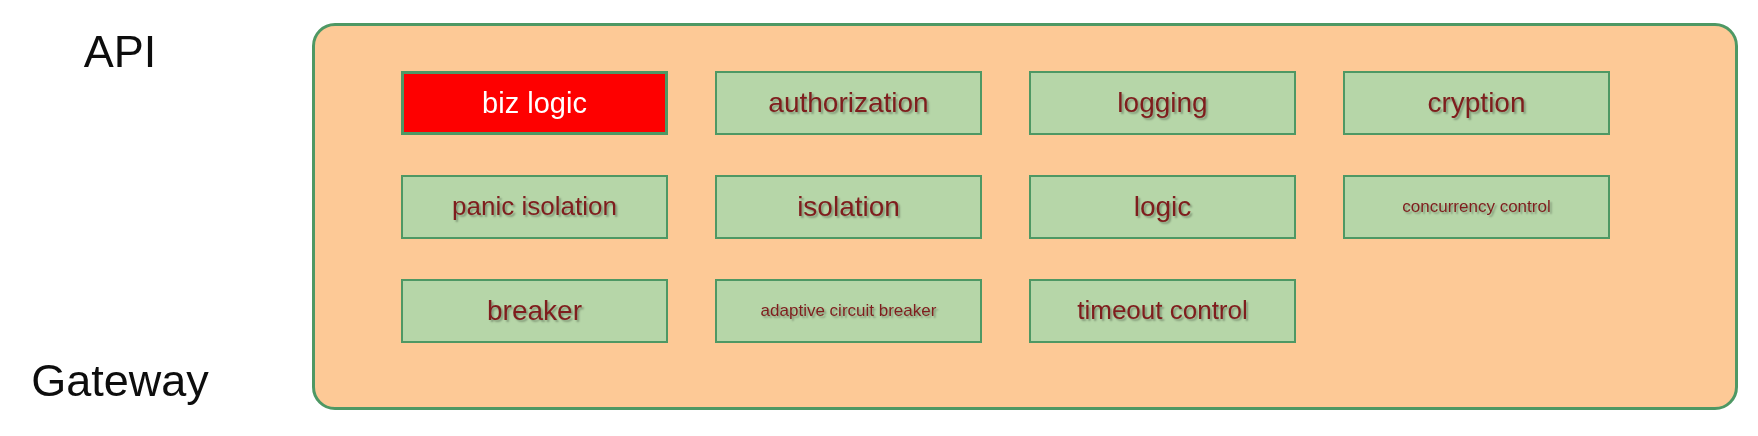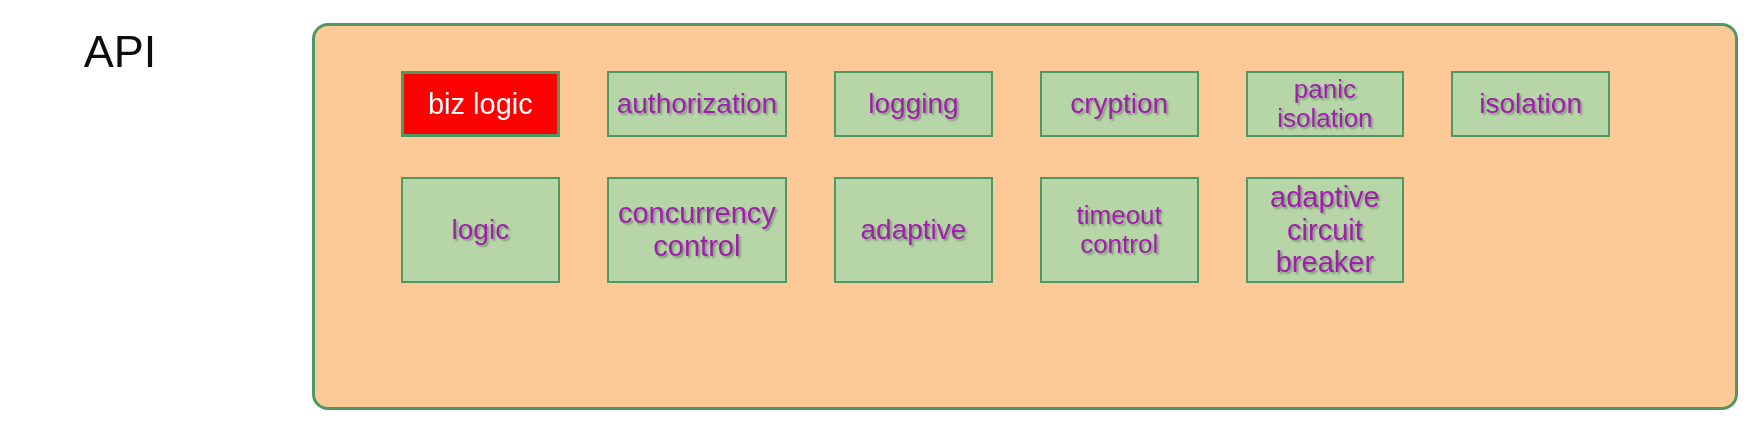--- a/index.html
+++ b/index.html
@@ -33,67 +33,68 @@
     white-space: nowrap;
   }
   .gateway-container {
     position: absolute;
     left: 312px;
     top: 23px;
     width: 1426px;
     height: 387px;
     background: #fdc996;
     border: 3px solid #4e9864;
-    border-radius: 16px;
+    border-radius: 23px;
     display: grid;
-    grid-template-columns: repeat(6, 1fr);
+    grid-template-columns: repeat(4, 1fr);
     grid-template-rows: repeat(3, 1fr);
     column-gap: 47px;
     row-gap: 40px;
     padding: 45px 125px 64px 86px;
   }
   .gw-box {
     background: #b6d6a8;
     border: 2.5px solid #4e9864;
     display: flex;
     align-items: center;
     justify-content: center;
     text-align: center;
-    color: #a21caf;
+    color: #7f1d1d;
     font-size: 28px;
     line-height: 1.12;
     text-shadow: 2px 2px 2px rgba(0,0,0,0.28);
     padding: 2px 8px;
   }
   .gw-box.size-md { font-size: 26px; }
-  .gw-box.size-sm { font-size: 29px; }
+  .gw-box.size-sm { font-size: 17px; }
   .gw-box.highlight {
     background: #fe0000;
     color: #ffffff;
     border-width: 3px;
     font-size: 29px;
     text-shadow: none;
   }
 </style>
 </head>
 <body>
 
 <div class="canvas">
 
   <div class="api-label">
     <span>API</span>
+    <span>Gateway</span>
   </div>
 
   <div class="gateway-container">
       <div class="gw-box size-lg highlight">biz logic</div>
       <div class="gw-box size-lg">authorization</div>
       <div class="gw-box size-lg">logging</div>
       <div class="gw-box size-lg">cryption</div>
       <div class="gw-box size-md">panic isolation</div>
       <div class="gw-box size-lg">isolation</div>
       <div class="gw-box size-lg">logic</div>
       <div class="gw-box size-sm">concurrency control</div>
-      <div class="gw-box size-lg">adaptive</div>
+      <div class="gw-box size-lg">breaker</div>
+      <div class="gw-box size-sm">adaptive circuit breaker</div>
       <div class="gw-box size-md">timeout control</div>
-      <div class="gw-box size-sm">adaptive circuit breaker</div>
     </div>
 
 </div>
 
 </body></html>

